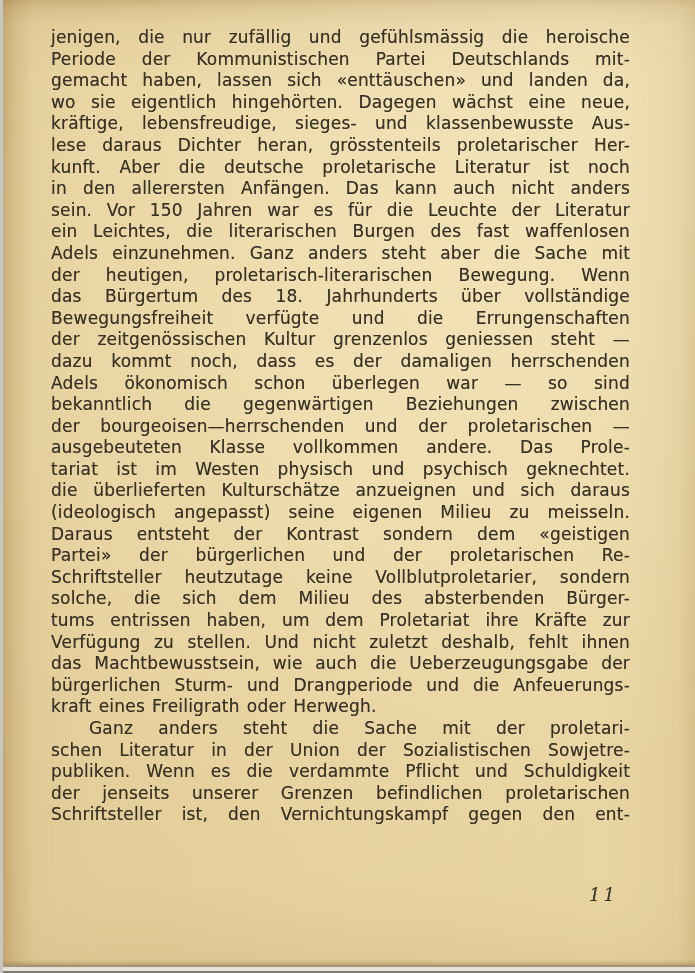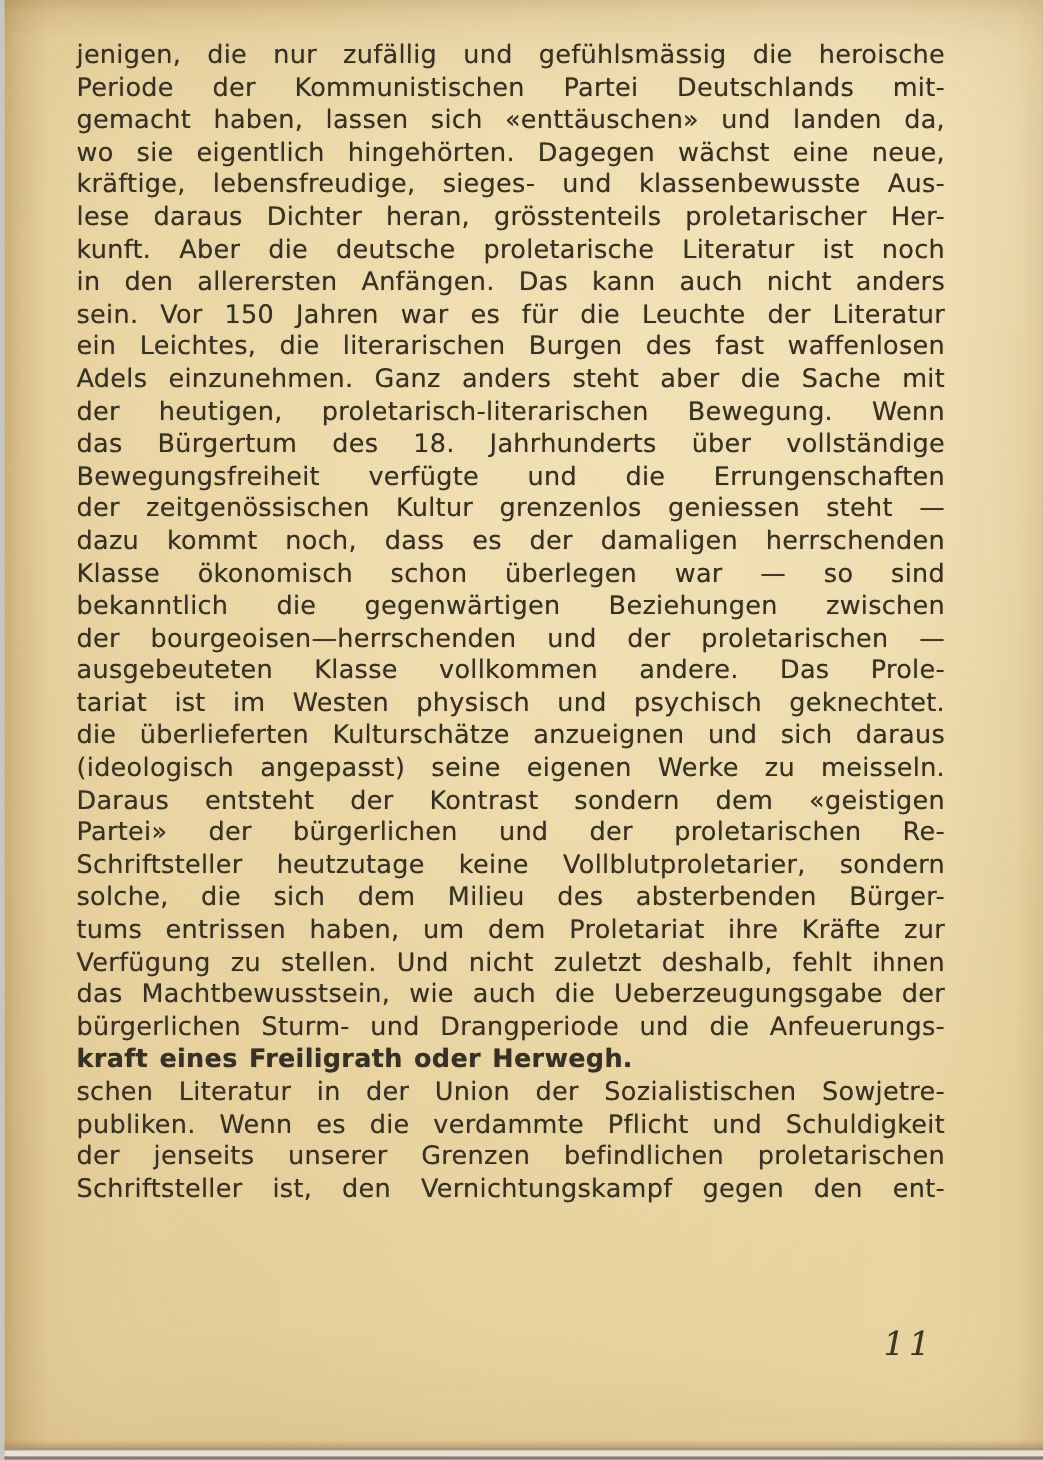--- a/index.html
+++ b/index.html
@@ -40,32 +40,31 @@
     text-shadow: 0 0 0.5px rgba(54,48,37,0.55);
   }
   .line {
     text-align: justify;
     text-align-last: justify;
     white-space: normal;
   }
   .line.nojust {
     text-align: left;
     text-align-last: left;
-    font-weight: bold;
   }
   .line.indent {
     text-indent: 38px;
   }
   .pageno {
     position: absolute;
     left: 586px;
     top: 884px;
     font-family: "DejaVu Serif", serif;
     font-style: italic;
-    font-size: 22px;
+    font-size: 18px;
     letter-spacing: 3px;
     color: #3c362a;
     text-shadow: 0 0 0.5px rgba(60,54,42,0.5);
   }
   .bottom-edge {
     position: absolute;
     left: 0;
     bottom: 0;
     width: 695px;
     height: 13px;
@@ -101,36 +100,37 @@
       <div class="line">kunft. Aber die deutsche proletarische Literatur ist noch</div>
       <div class="line">in den allerersten Anfängen. Das kann auch nicht anders</div>
       <div class="line">sein. Vor 150 Jahren war es für die Leuchte der Literatur</div>
       <div class="line">ein Leichtes, die literarischen Burgen des fast waffenlosen</div>
       <div class="line">Adels einzunehmen. Ganz anders steht aber die Sache mit</div>
       <div class="line">der heutigen, proletarisch-literarischen Bewegung. Wenn</div>
       <div class="line">das Bürgertum des 18. Jahrhunderts über vollständige</div>
       <div class="line">Bewegungsfreiheit verfügte und die Errungenschaften</div>
       <div class="line">der zeitgenössischen Kultur grenzenlos geniessen steht —</div>
       <div class="line">dazu kommt noch, dass es der damaligen herrschenden</div>
-      <div class="line">Klasse ökonomisch schon überlegen war — so sind</div>
+      <div class="line">Adels ökonomisch schon überlegen war — so sind</div>
       <div class="line">bekanntlich die gegenwärtigen Beziehungen zwischen</div>
       <div class="line">der bourgeoisen—herrschenden und der proletarischen —</div>
       <div class="line">ausgebeuteten Klasse vollkommen andere. Das Prole-</div>
       <div class="line">tariat ist im Westen physisch und psychisch geknechtet.</div>
       <div class="line">die überlieferten Kulturschätze anzueignen und sich daraus</div>
-      <div class="line">(ideologisch angepasst) seine eigenen Werke zu meisseln.</div>
+      <div class="line">(ideologisch angepasst) seine eigenen Milieu zu meisseln.</div>
       <div class="line">Daraus entsteht der Kontrast sondern dem «geistigen</div>
       <div class="line">Partei» der bürgerlichen und der proletarischen Re-</div>
       <div class="line">Schriftsteller heutzutage keine Vollblutproletarier, sondern</div>
       <div class="line">solche, die sich dem Milieu des absterbenden Bürger-</div>
       <div class="line">tums entrissen haben, um dem Proletariat ihre Kräfte zur</div>
       <div class="line">Verfügung zu stellen. Und nicht zuletzt deshalb, fehlt ihnen</div>
       <div class="line">das Machtbewusstsein, wie auch die Ueberzeugungsgabe der</div>
       <div class="line">bürgerlichen Sturm- und Drangperiode und die Anfeuerungs-</div>
       <div class="line nojust">kraft eines Freiligrath oder Herwegh.</div>
+      <div class="line indent">Ganz anders steht die Sache mit der proletari-</div>
       <div class="line">schen Literatur in der Union der Sozialistischen Sowjetre-</div>
       <div class="line">publiken. Wenn es die verdammte Pflicht und Schuldigkeit</div>
       <div class="line">der jenseits unserer Grenzen befindlichen proletarischen</div>
       <div class="line">Schriftsteller ist, den Vernichtungskampf gegen den ent-</div>
     </div>
   <div class="pageno">11</div>
   <div class="bottom-edge">
     <div class="shade"></div>
     <div class="dark-line"></div>
     <div class="light-line"></div>

